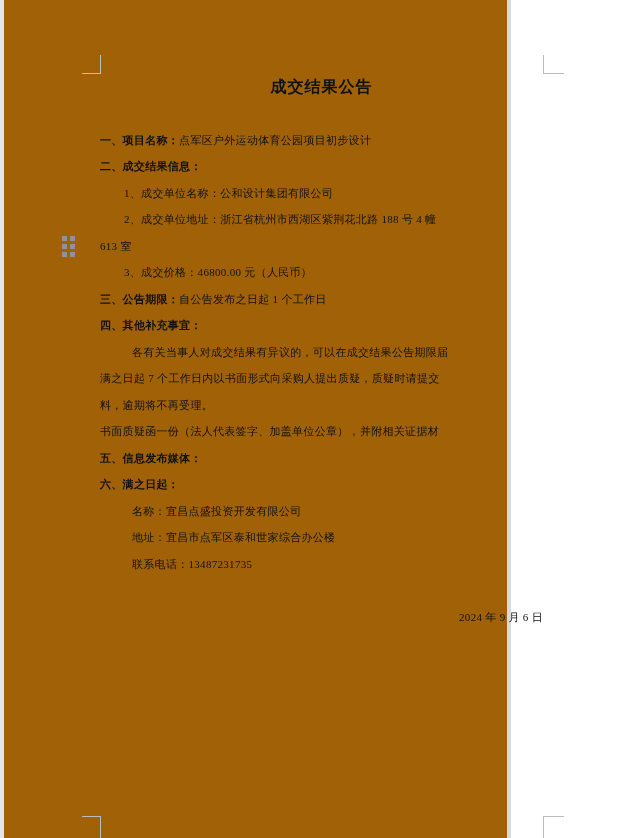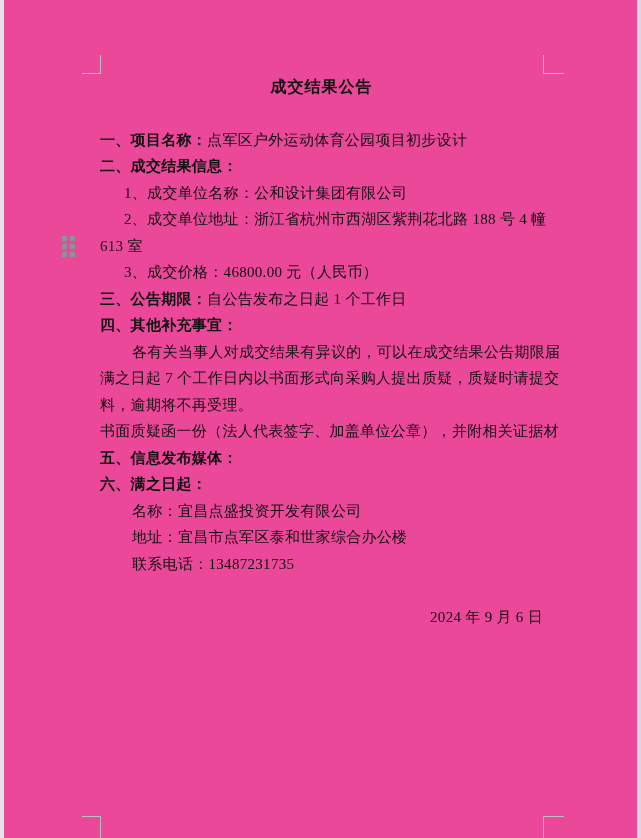--- a/index.html
+++ b/index.html
@@ -3,21 +3,21 @@
 <meta charset="utf-8">
 <style>
   html,body{margin:0;padding:0;}
   body{
     width:641px;height:838px;
     background:#ffffff;
     font-family:"Liberation Serif","DejaVu Serif",serif;
     color:#111111;
     overflow:hidden;
   }
-  #screen{position:relative;width:641px;height:838px;background:#ec4899;}
+  #screen{position:relative;width:511px;height:838px;background:#a16207;}
 
   
   .edge{position:absolute;top:0;height:838px;width:4px;}
   .edge.left{left:0;background:#e2e5ea;}
   .edge.right{right:0;background:#d8dadc;}
 
   
   .mark{position:absolute;border:0 solid #b9bcc0;}
   .mark.tl{left:82px;top:55px;width:18px;height:18px;border-right-width:1px;border-bottom-width:1px;}
   .mark.tr{left:543px;top:55px;width:20px;height:18px;border-left-width:1px;border-bottom-width:1px;}
@@ -31,21 +31,21 @@
     cursor:move;
   }
   .drag-handle span{background:#8f9296;display:block;}
 
   
   .content{position:absolute;left:100px;top:74px;width:443px;}
   .line{
     height:26.5px;
     display:flex;align-items:center;
     white-space:nowrap;
-    font-size:15px;letter-spacing:0.3px;
+    font-size:11px;letter-spacing:0.3px;
   }
   .line .b{font-weight:700;}
   .line.title{justify-content:center;font-weight:700;font-size:16px;letter-spacing:1px;}
   .line.i1{padding-left:24px;}
   .line.i2{padding-left:32px;}
   .line.right{justify-content:flex-end;align-items:center;}
 </style>
 </head>
 <body>
 

